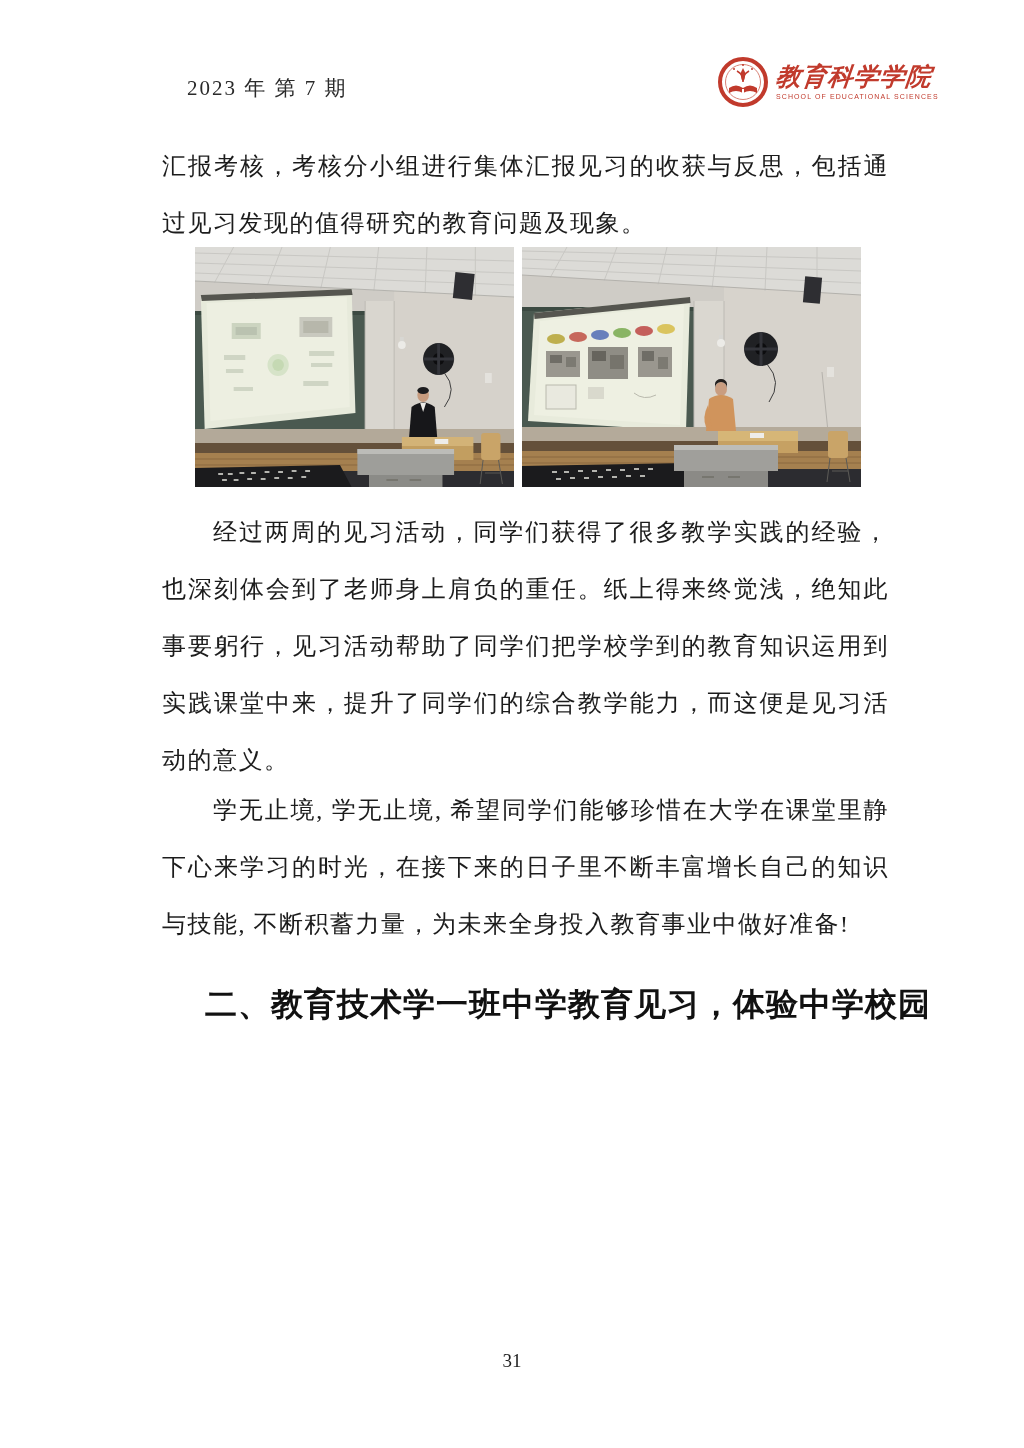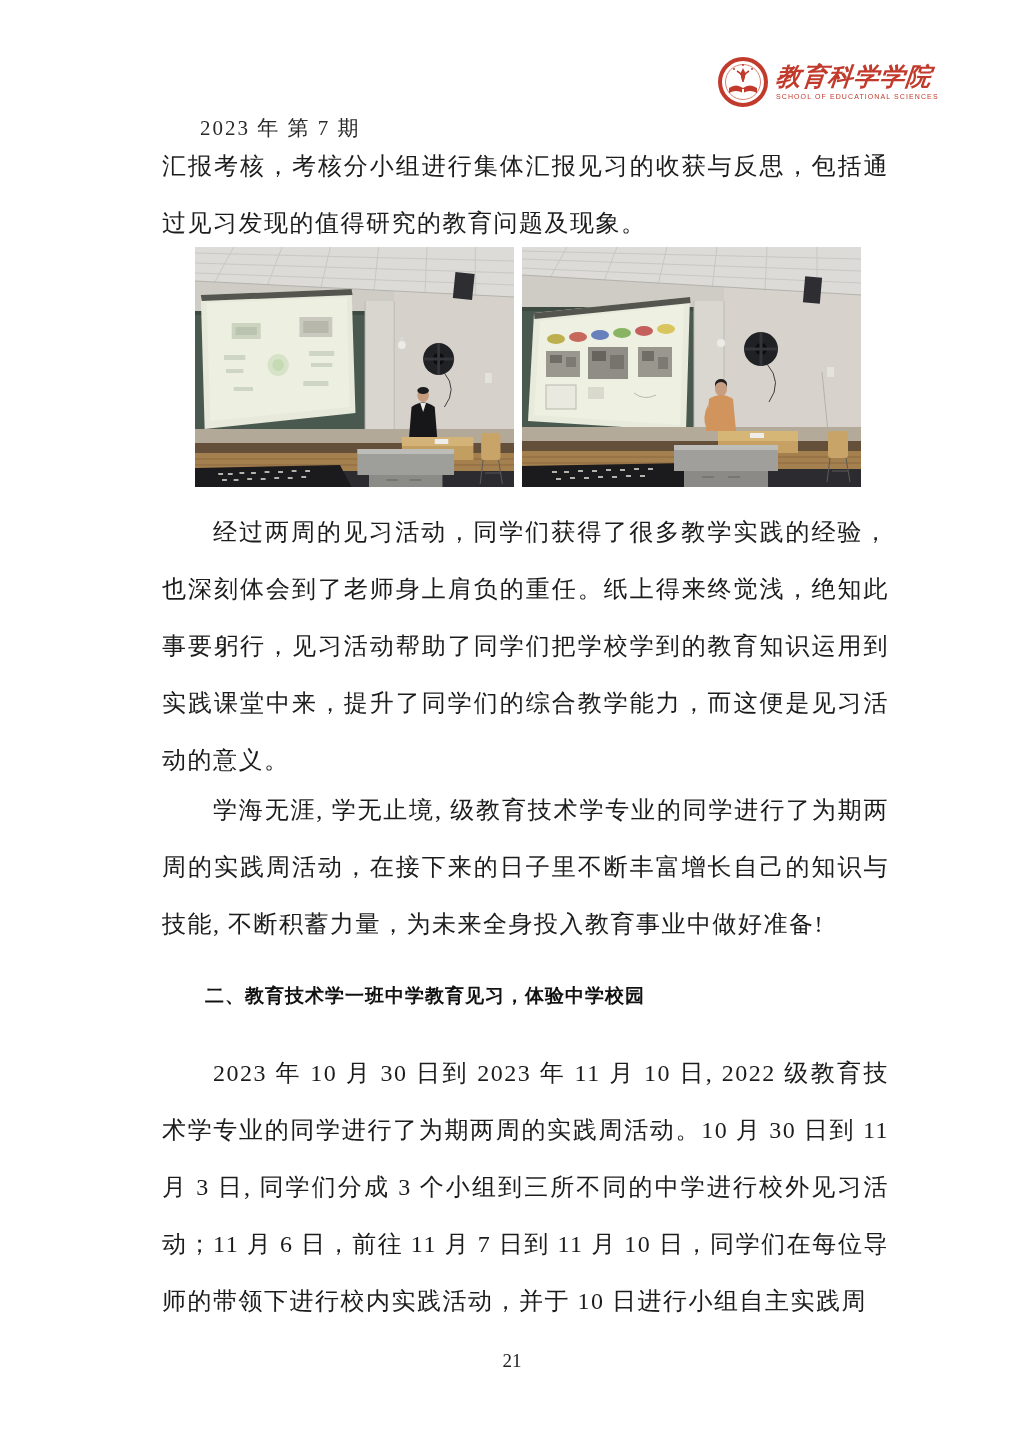--- a/index.html
+++ b/index.html
@@ -3,22 +3,22 @@
 <meta charset="utf-8">
 <style>
   html,body { margin:0; padding:0; background:#ffffff; }
   .page {
     position:relative; width:1024px; height:1448px; background:#ffffff;
     font-family:"Liberation Serif","DejaVu Serif",serif; color:#1c1c1c;
     overflow:hidden;
   }
   
   .issue {
-    position:absolute; left:200px; top:74px;
-    font-size:21px; letter-spacing:2px; color:#2a2a2a;margin-top:40px;
+    position:absolute; left:187px; top:74px;
+    font-size:21px; letter-spacing:2px; color:#2a2a2a;
   }
   .slogan {
     position:absolute; left:428px; top:71px;
     font-size:22px; font-style:italic; font-weight:600;
     letter-spacing:1px; color:#222;
   }
   .logo { position:absolute; left:718px; top:56px; display:flex; align-items:center; gap:8px; }
   .logo-text { display:flex; flex-direction:column; line-height:1; }
   .logo-title {
     font-size:25px; font-weight:bold; font-style:italic;
@@ -35,21 +35,21 @@
     font-size:24px; line-height:57px; letter-spacing:1.5px;
     text-align:justify; text-justify:inter-ideograph; color:#1c1c1c;
   }
   .indent { text-indent:51px; }
   .p1 { top:126px; }
   .p2 { top:492px; }
   .p3 { top:770px; }
   .p4 { top:1033px; }
   .heading {
     position:absolute; left:150px; top:983px; width:760px; margin:0;
-    padding-left:55px; font-size:19px; font-weight:700; letter-spacing:1px;
+    padding-left:55px; font-size:32px; font-weight:700; letter-spacing:1px;
     font-family:"Liberation Sans","DejaVu Sans",sans-serif; color:#111;
   }
   
   .photo-row {
     position:absolute; left:195px; top:247px; width:666px; height:240px;
     display:flex; gap:8px;
   }
   .photo-row svg { display:block; }
   
   .page-number {
@@ -315,21 +315,20 @@
           <rect x="206" y="229" width="12" height="2" fill="#77766f"></rect>
       </g>
       <g>
         <rect x="306" y="184" width="20" height="27" rx="3" fill="#c9a468"></rect>
         <path d="M308,211 l-3,24 M324,211 l4,24 M310,224 l16,0" stroke="#5c5b57" fill="none"></path>
       </g>
     </svg>
   </div>
 
   <p class="para p2 indent">经过两周的见习活动，同学们获得了很多教学实践的经验，也深刻体会到了老师身上肩负的重任。纸上得来终觉浅，绝知此事要躬行，见习活动帮助了同学们把学校学到的教育知识运用到实践课堂中来，提升了同学们的综合教学能力，而这便是见习活动的意义。</p>
-  <p class="para p3 indent">学海无涯, 学无止境, 级教育技术学专业的同学进行了为期两周的实践周活动，在接下来的日子里不断丰富增长自己的知识与技能, 不断积蓄力量，为未来全身投入教育事业中做好准备!</p>
+  <p class="para p3 indent">学无止境, 学无止境, 希望同学们能够珍惜在大学在课堂里静下心来学习的时光，在接下来的日子里不断丰富增长自己的知识与技能, 不断积蓄力量，为未来全身投入教育事业中做好准备!</p>
 
   <h2 class="heading">二、教育技术学一班中学教育见习，体验中学校园</h2>
 
-  <p class="para p4 indent">2023 年 10 月 30 日到 2023 年 11 月 10 日, 2022 级教育技术学专业的同学进行了为期两周的实践周活动。10 月 30 日到 11 月 3 日, 同学们分成 3 个小组到三所不同的中学进行校外见习活动；11 月 6 日，前往 11 月 7 日到 11 月 10 日，同学们在每位导师的带领下进行校内实践活动，并于 10 日进行小组自主实践周</p>
-
-  <div class="page-number">21</div>
+
+  <div class="page-number">31</div>
 
 </div>
 
 </body></html>

